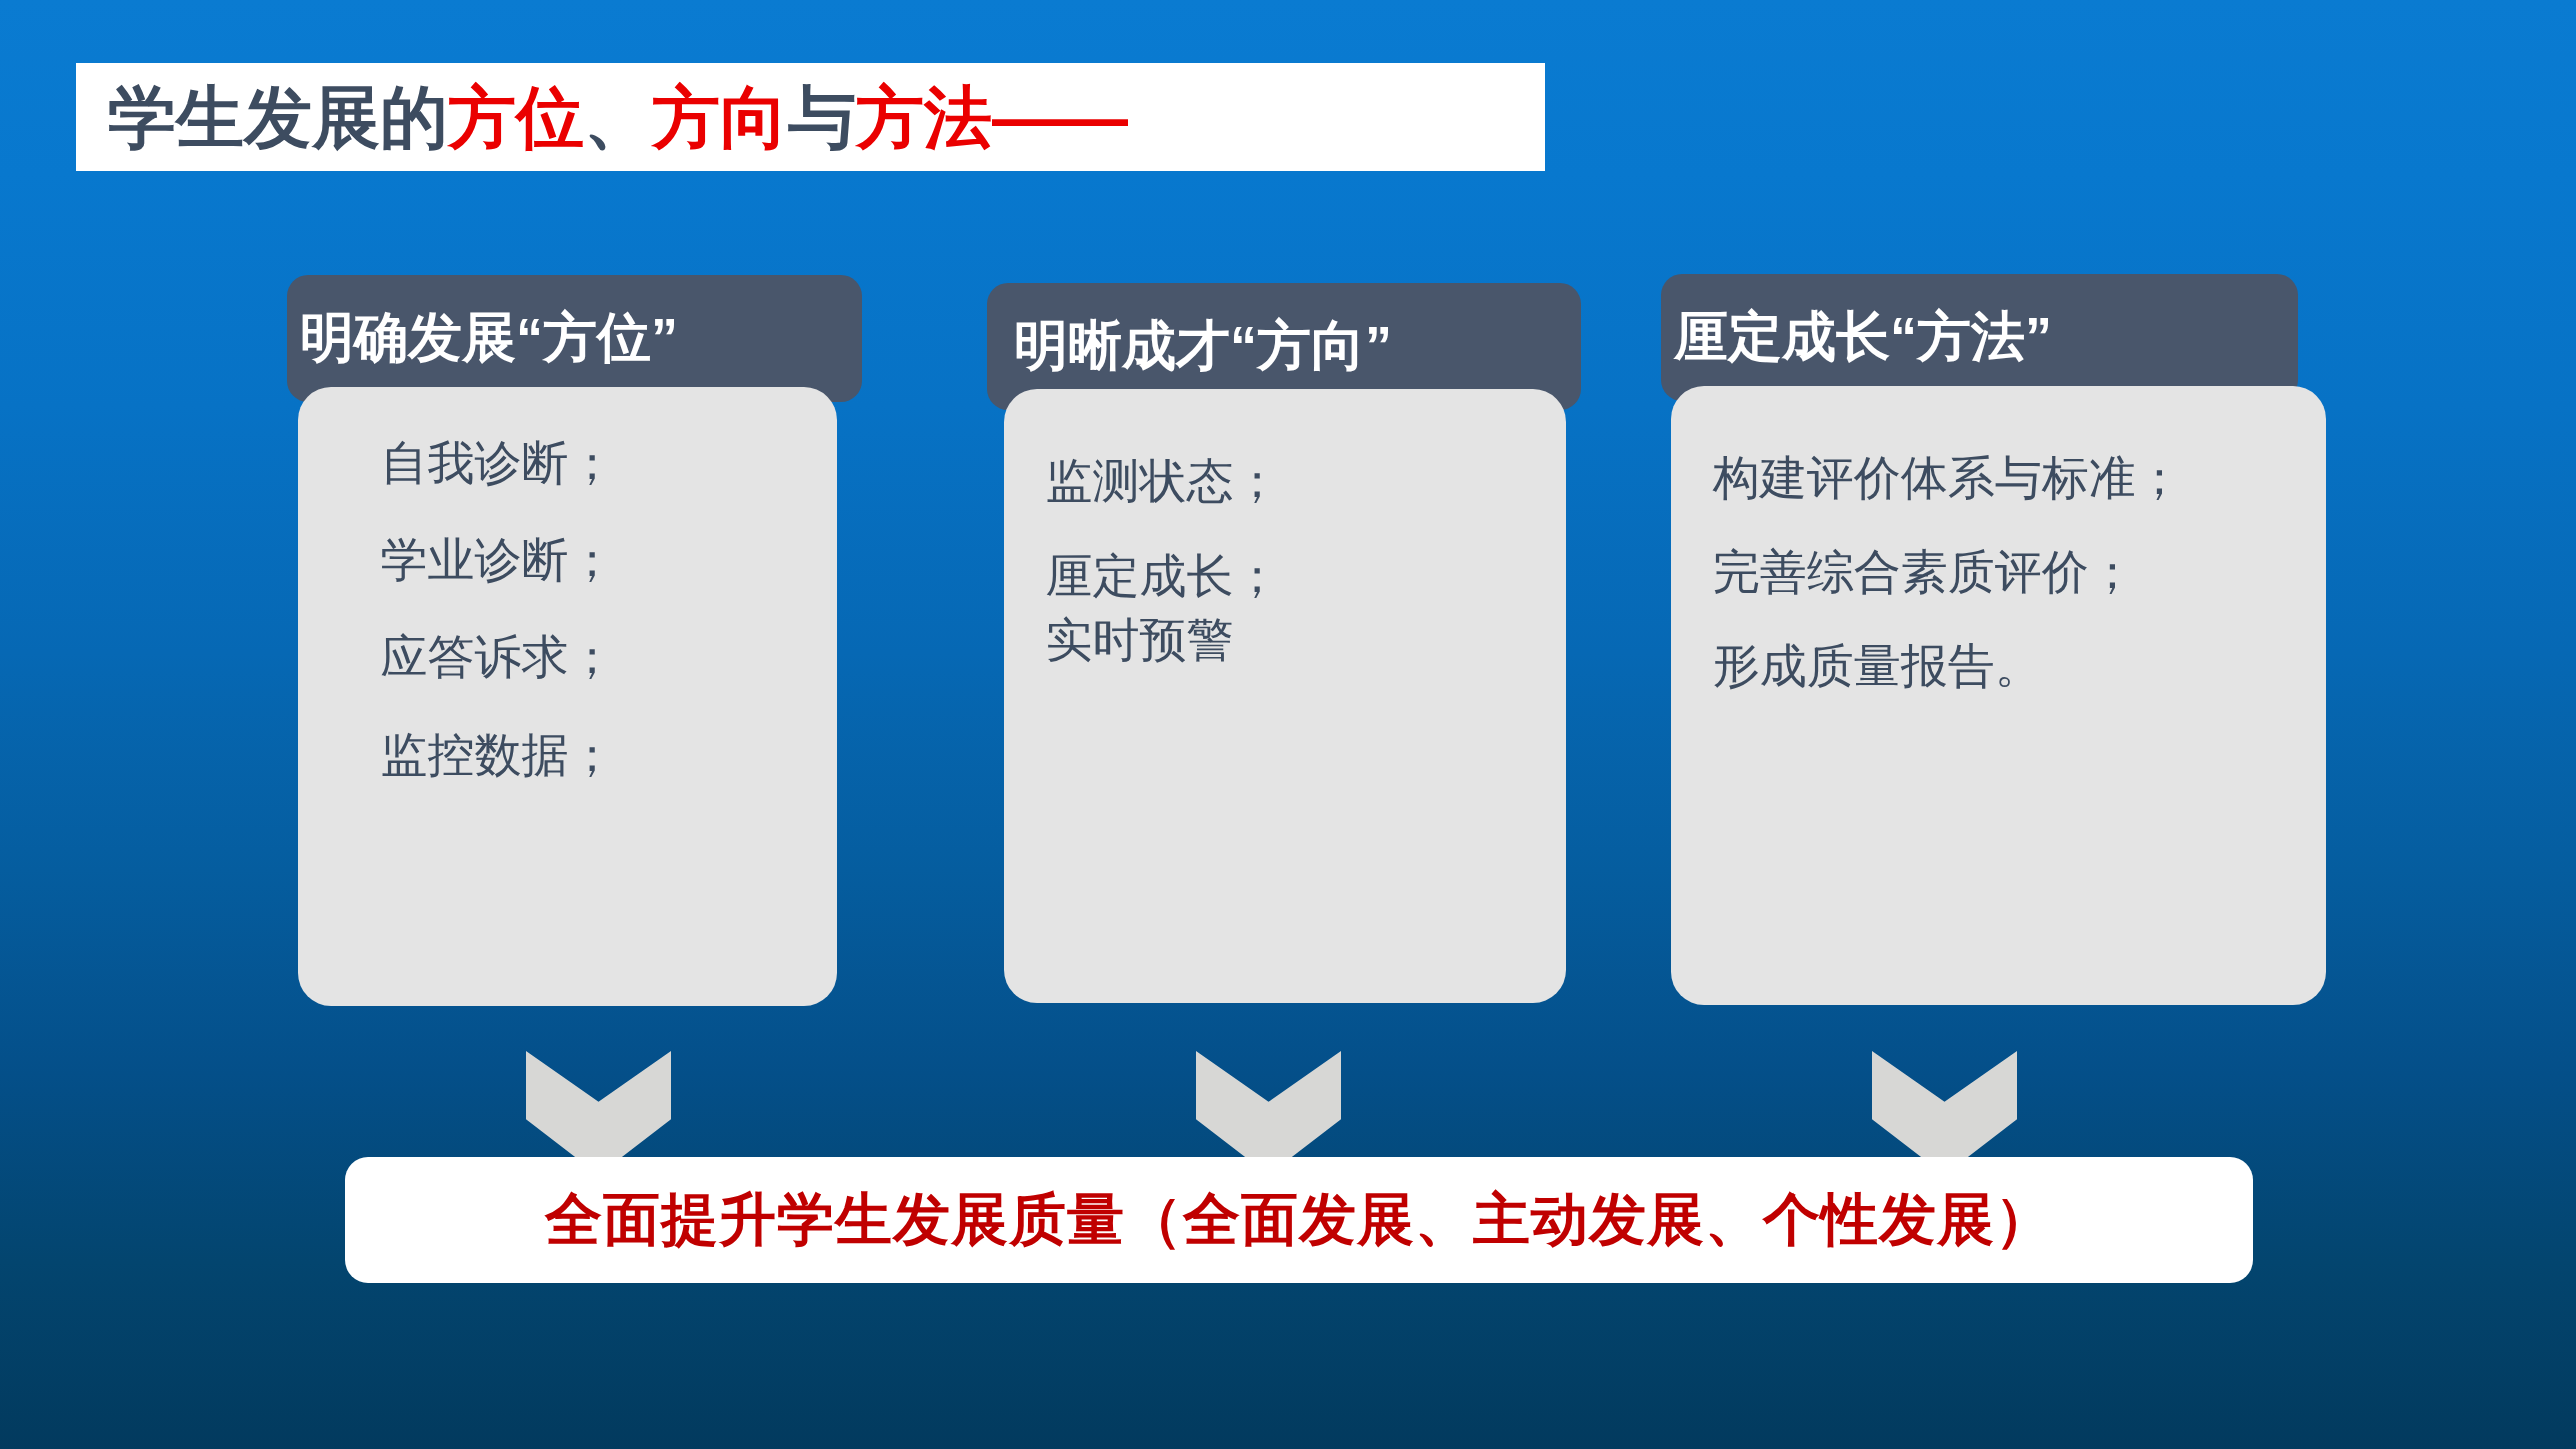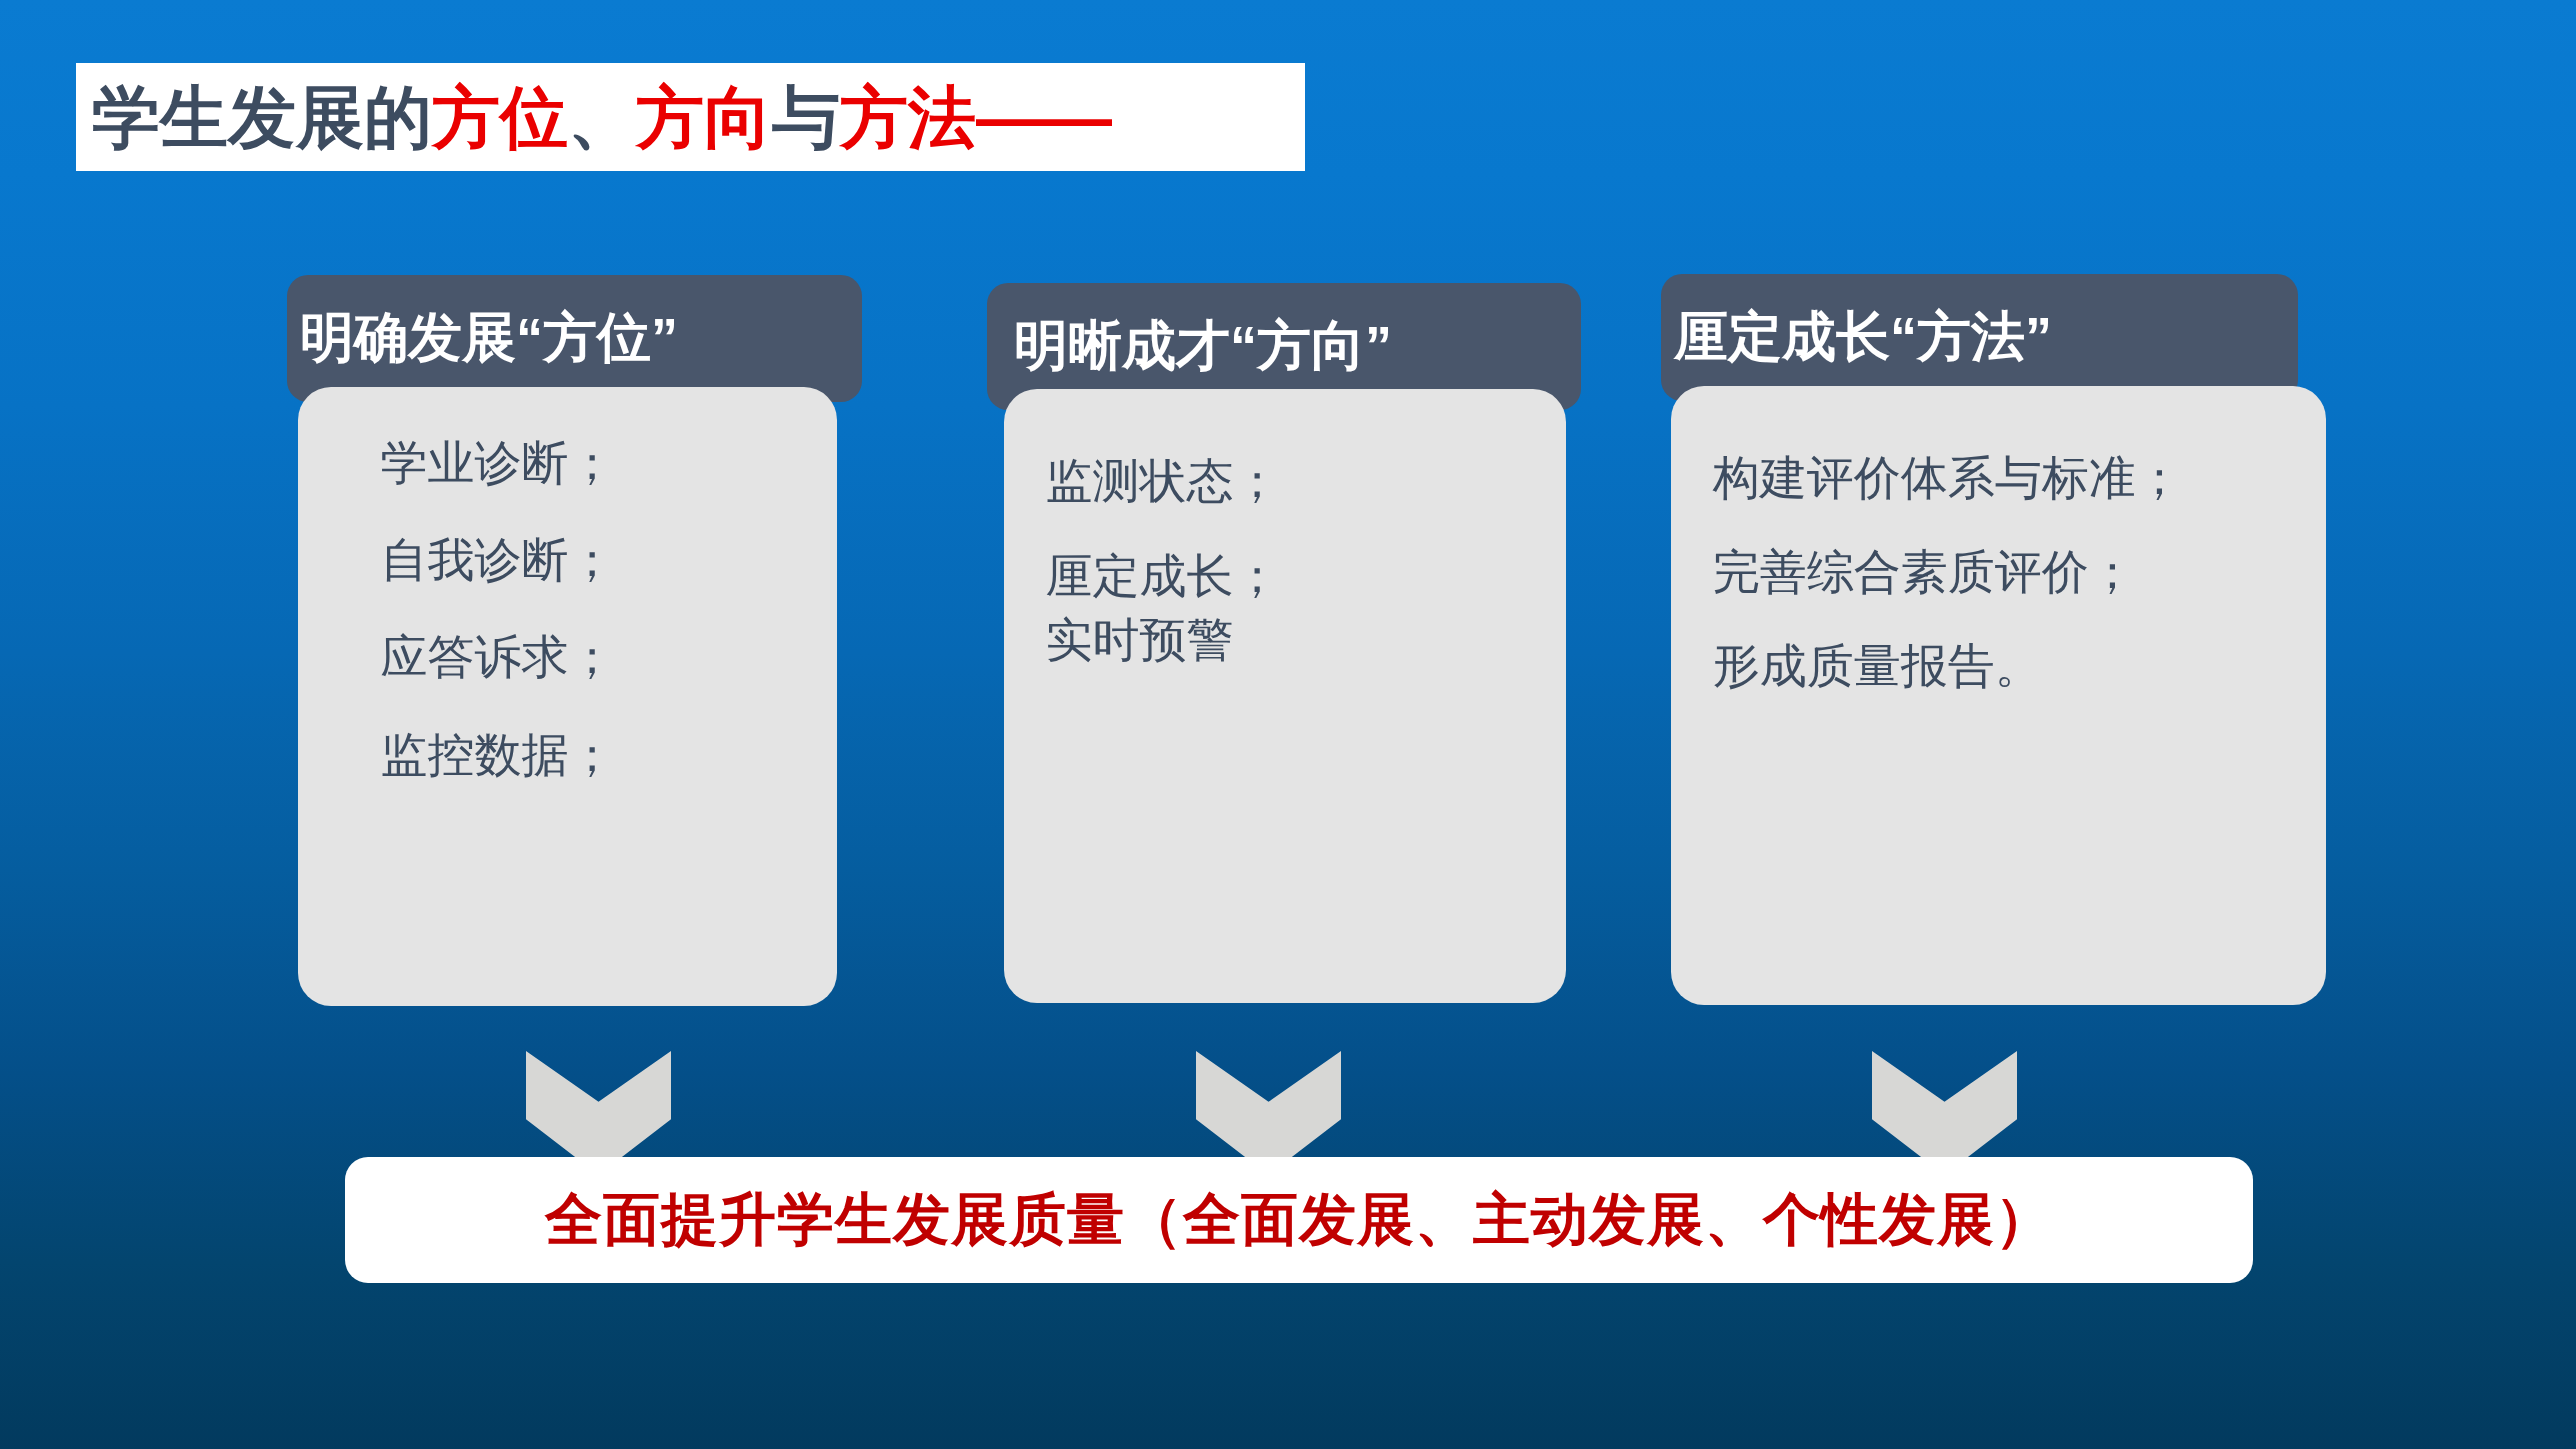--- a/index.html
+++ b/index.html
@@ -27,27 +27,27 @@
         #03456f 87%,
         #023a5e 100%);
     overflow: hidden;
   }
 
   
   #title-plate {
     position: absolute;
     left: 76px;
     top: 63px;
-    width: 1229px;
+    width: 1469px;
     height: 108px;
     background: #ffffff;
     display: flex;
     align-items: center;
     box-sizing: border-box;
-    padding-left: 16px;
+    padding-left: 32px;
   }
   #title-text {
     font-size: 68px;
     font-weight: bold;
     line-height: 1;
     white-space: nowrap;
     letter-spacing: 0px;
   }
   .t-dark { color: #3d4c60; }
   .t-red  { color: #ea0000; }
@@ -153,22 +153,22 @@
     <div id="title-text">
       <span class="t-dark">学生发展的</span><span class="t-red">方位</span><span class="t-dark">、</span><span class="t-red">方向</span><span class="t-dark">与</span><span class="t-red">方法——</span>
     </div>
   </div>
 
   <div class="column" id="col-0">
     <div class="col-header">
       <span>明确发展“方位”</span>
     </div>
     <div class="col-body">
+      <p class="col-line">自我诊断；</p>
       <p class="col-line">学业诊断；</p>
-      <p class="col-line">自我诊断；</p>
       <p class="col-line">应答诉求；</p>
       <p class="col-line">监控数据；</p>
     </div>
   </div>
 
   <div class="column" id="col-1">
     <div class="col-header">
       <span>明晰成才“方向”</span>
     </div>
     <div class="col-body">

